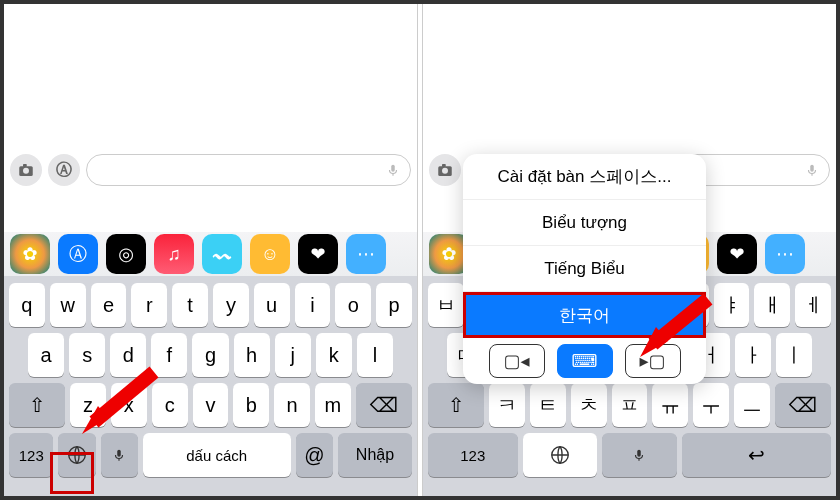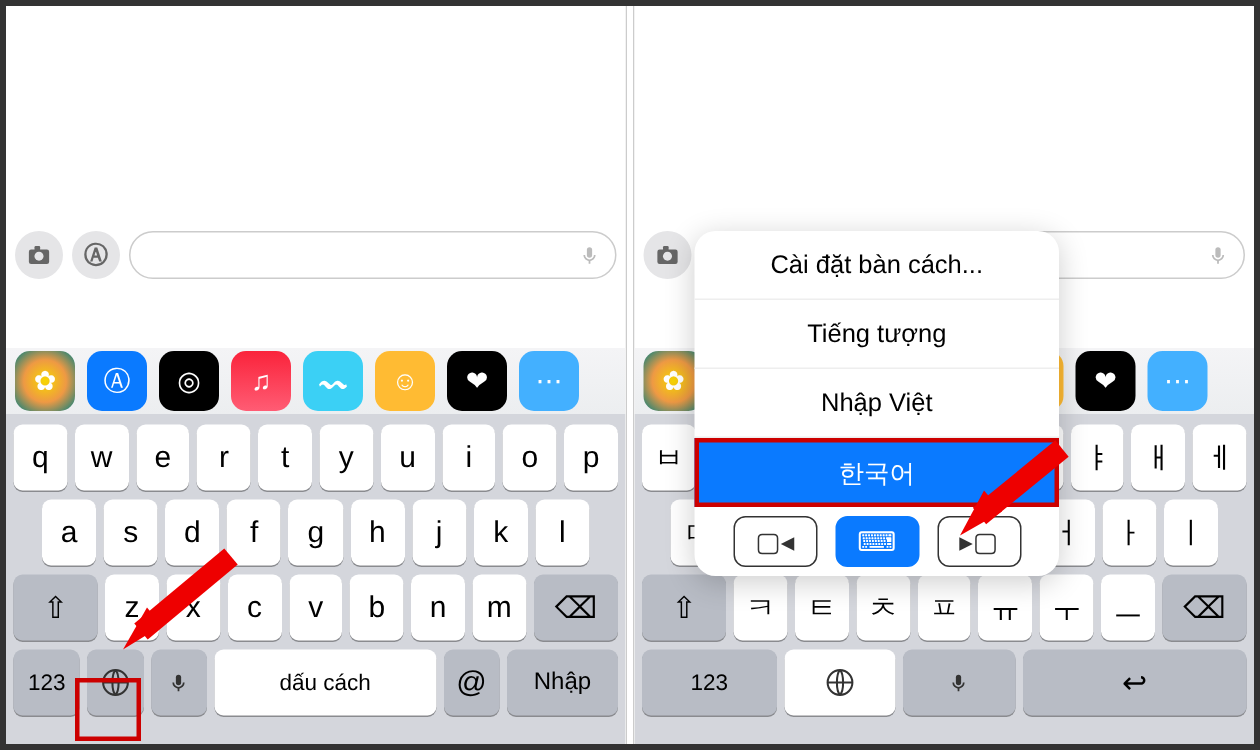--- a/index.html
+++ b/index.html
@@ -212,23 +212,23 @@
               <rect x="9" y="3" width="6" height="12" rx="3" fill="#333"></rect>
               <path d="M6 12a6 6 0 0012 0" stroke="#333" stroke-width="2" fill="none"></path>
               <line x1="12" y1="18" x2="12" y2="22" stroke="#333" stroke-width="2"></line>
             </svg>
         </div>
         <div class="key dark" style="flex:2">↩</div>
       </div>
     </div>
 
     <div class="popup">
-      <div class="item">Cài đặt bàn cách...</div>
-      <div class="item">Tiếng tượng</div>
-      <div class="item">Nhập Việt</div>
+      <div class="item">Cài đặt bàn 스페이스...</div>
+      <div class="item">Biểu tượng</div>
+      <div class="item">Tiếng Biểu</div>
       <div class="item sel">한국어</div>
       <div class="dockrow">
         <div class="dockopt">▢◂</div>
         <div class="dockopt active">⌨</div>
         <div class="dockopt">▸▢</div>
       </div>
     </div>
     <div class="arrow" style="left:205px;top:285px">
       <svg width="90" height="90">
           <path d="M80 10 L25 55" stroke="#e00" stroke-width="14" fill="none"></path>

